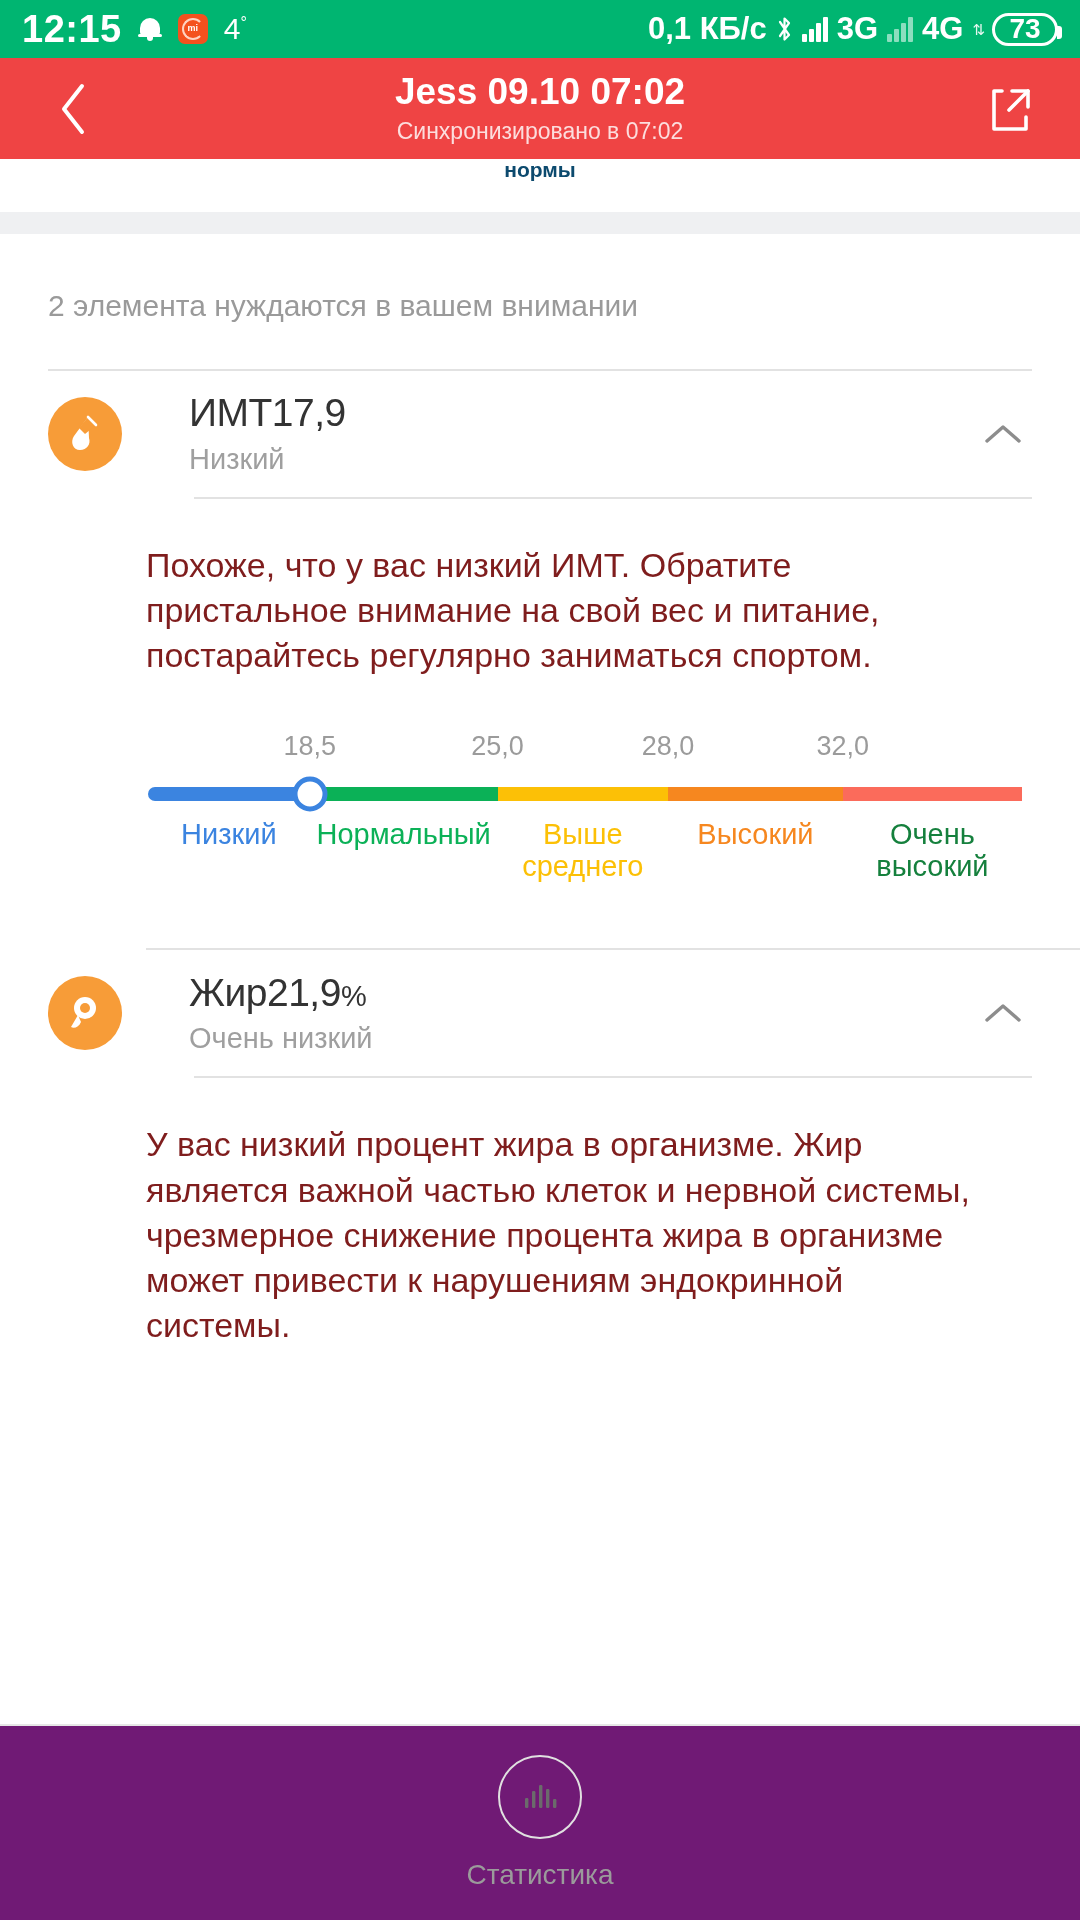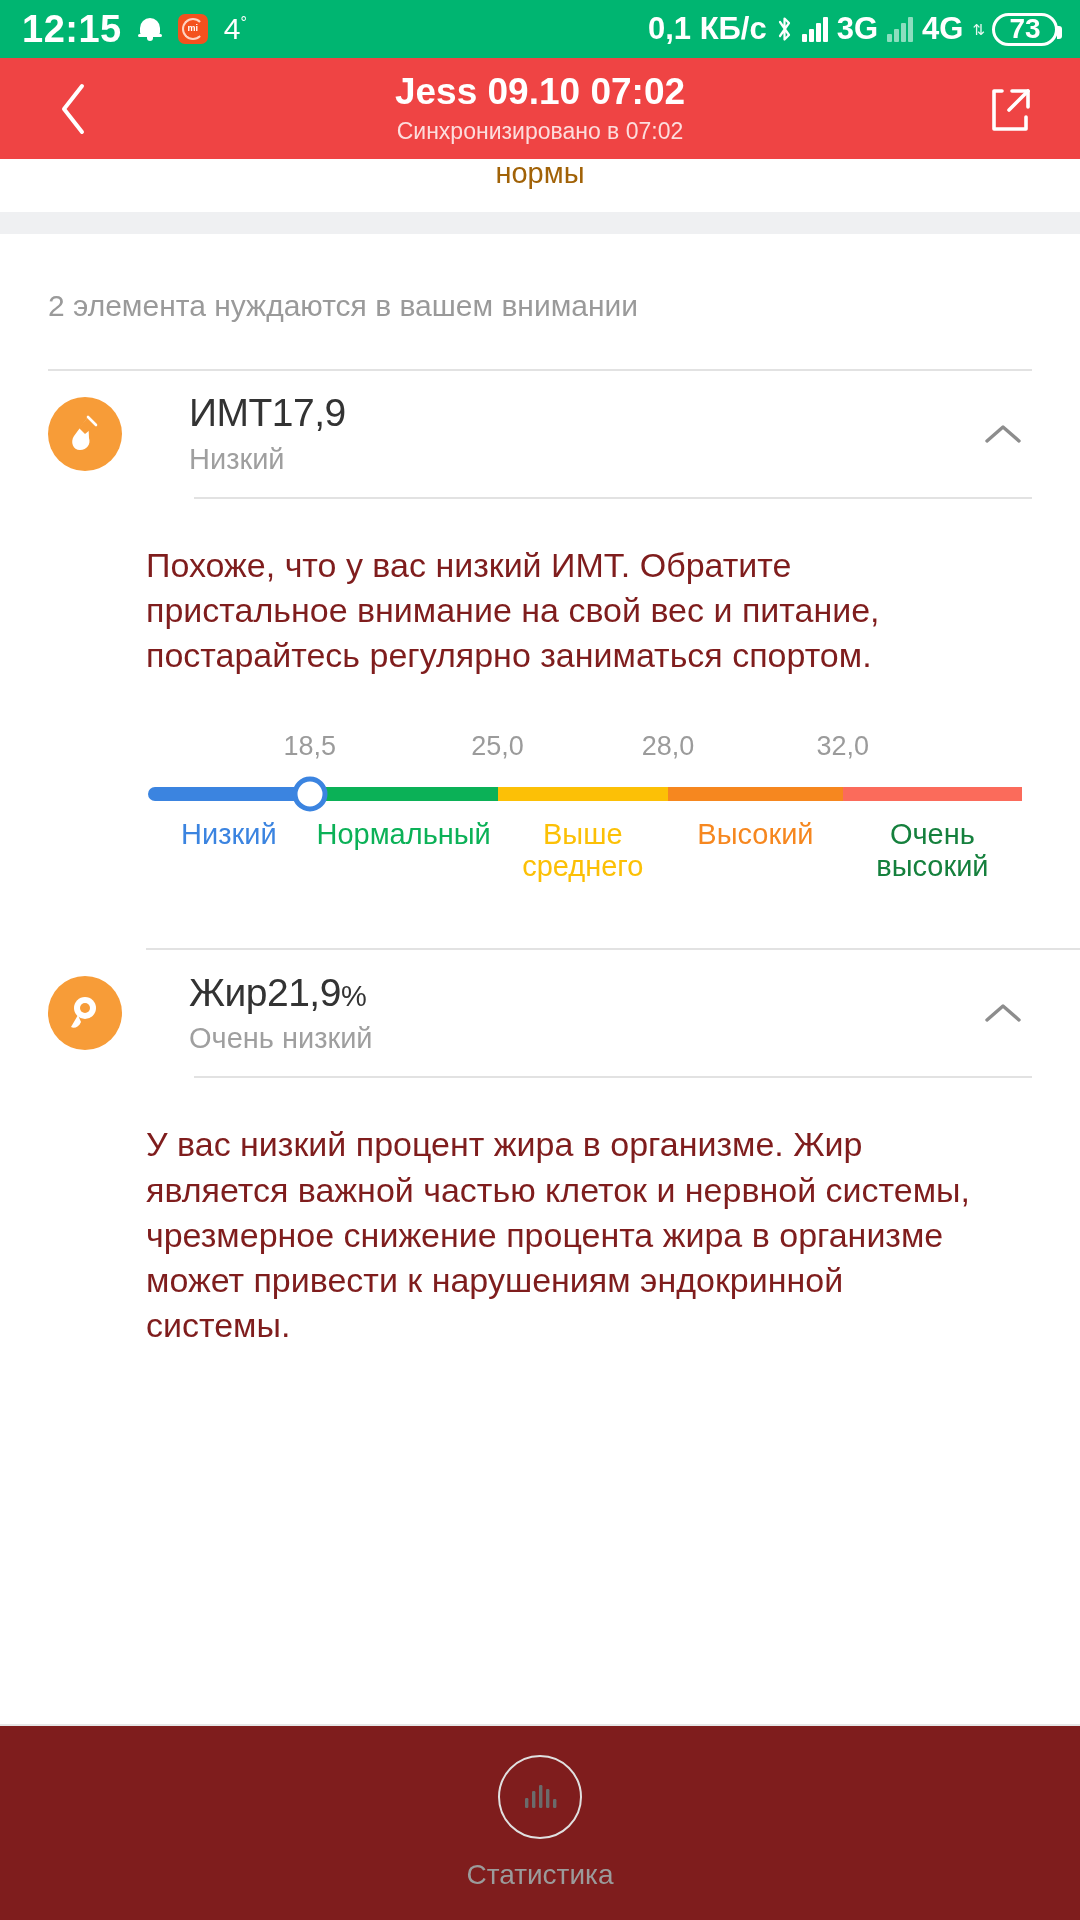--- a/index.html
+++ b/index.html
@@ -66,21 +66,21 @@
     position:absolute; right:42px; top:50%; transform:translateY(-50%);
     width:56px; height:56px; display:flex; align-items:center; justify-content:center;
   }
 
   
   .content { flex:1 1 auto; overflow:hidden; background:#fff; position:relative; }
 
   .norms-strip {
     height:53px; background:#fff; display:flex; align-items:flex-start; justify-content:center;
   }
-  .norms-strip span { color:#a16207; font-size:29px; line-height:1; }
+  .norms-strip span { color:#0c4a6e; font-size:21px; line-height:1;font-weight:bold; }
 
   .gray-gap { height:22px; background:#eff0f2; }
 
   .attention {
     padding:55px 48px 0 48px;
   }
   .attention-text { color:#9a9a9a; font-size:30px; }
   .hr { height:2px; background:#e2e2e2; margin:46px 0 0 0; }
   .hr-inset { height:2px; background:#e2e2e2; margin-left:146px; }
 
@@ -113,21 +113,21 @@
   .thumb {
     position:absolute; top:50%; transform:translate(-50%,-50%);
     width:35px; height:35px; border-radius:50%; background:#fff;
     border:5px solid #3b84e0; box-sizing:border-box;
   }
   .legend { display:flex; margin-top:18px; }
   .legend .lg { text-align:center; font-size:29px; line-height:1.1; padding:0 2px; }
 
   
   .bottombar {
-    flex:0 0 196px; background:#7f1d1d; border-top:2px solid #e6e6e6;
+    flex:0 0 196px; background:#701a75; border-top:2px solid #e6e6e6;
     display:flex; align-items:center; justify-content:center; gap:64px;
   }
   .bb-btn { display:flex; flex-direction:column; align-items:center; }
   .bb-circle {
     width:84px; height:84px; border-radius:50%; border:2px solid #e0e0e0;
     display:flex; align-items:center; justify-content:center;
   }
   .bb-label { font-size:28px; color:#9b9b9b; margin-top:20px; }
 </style>
 </head>

